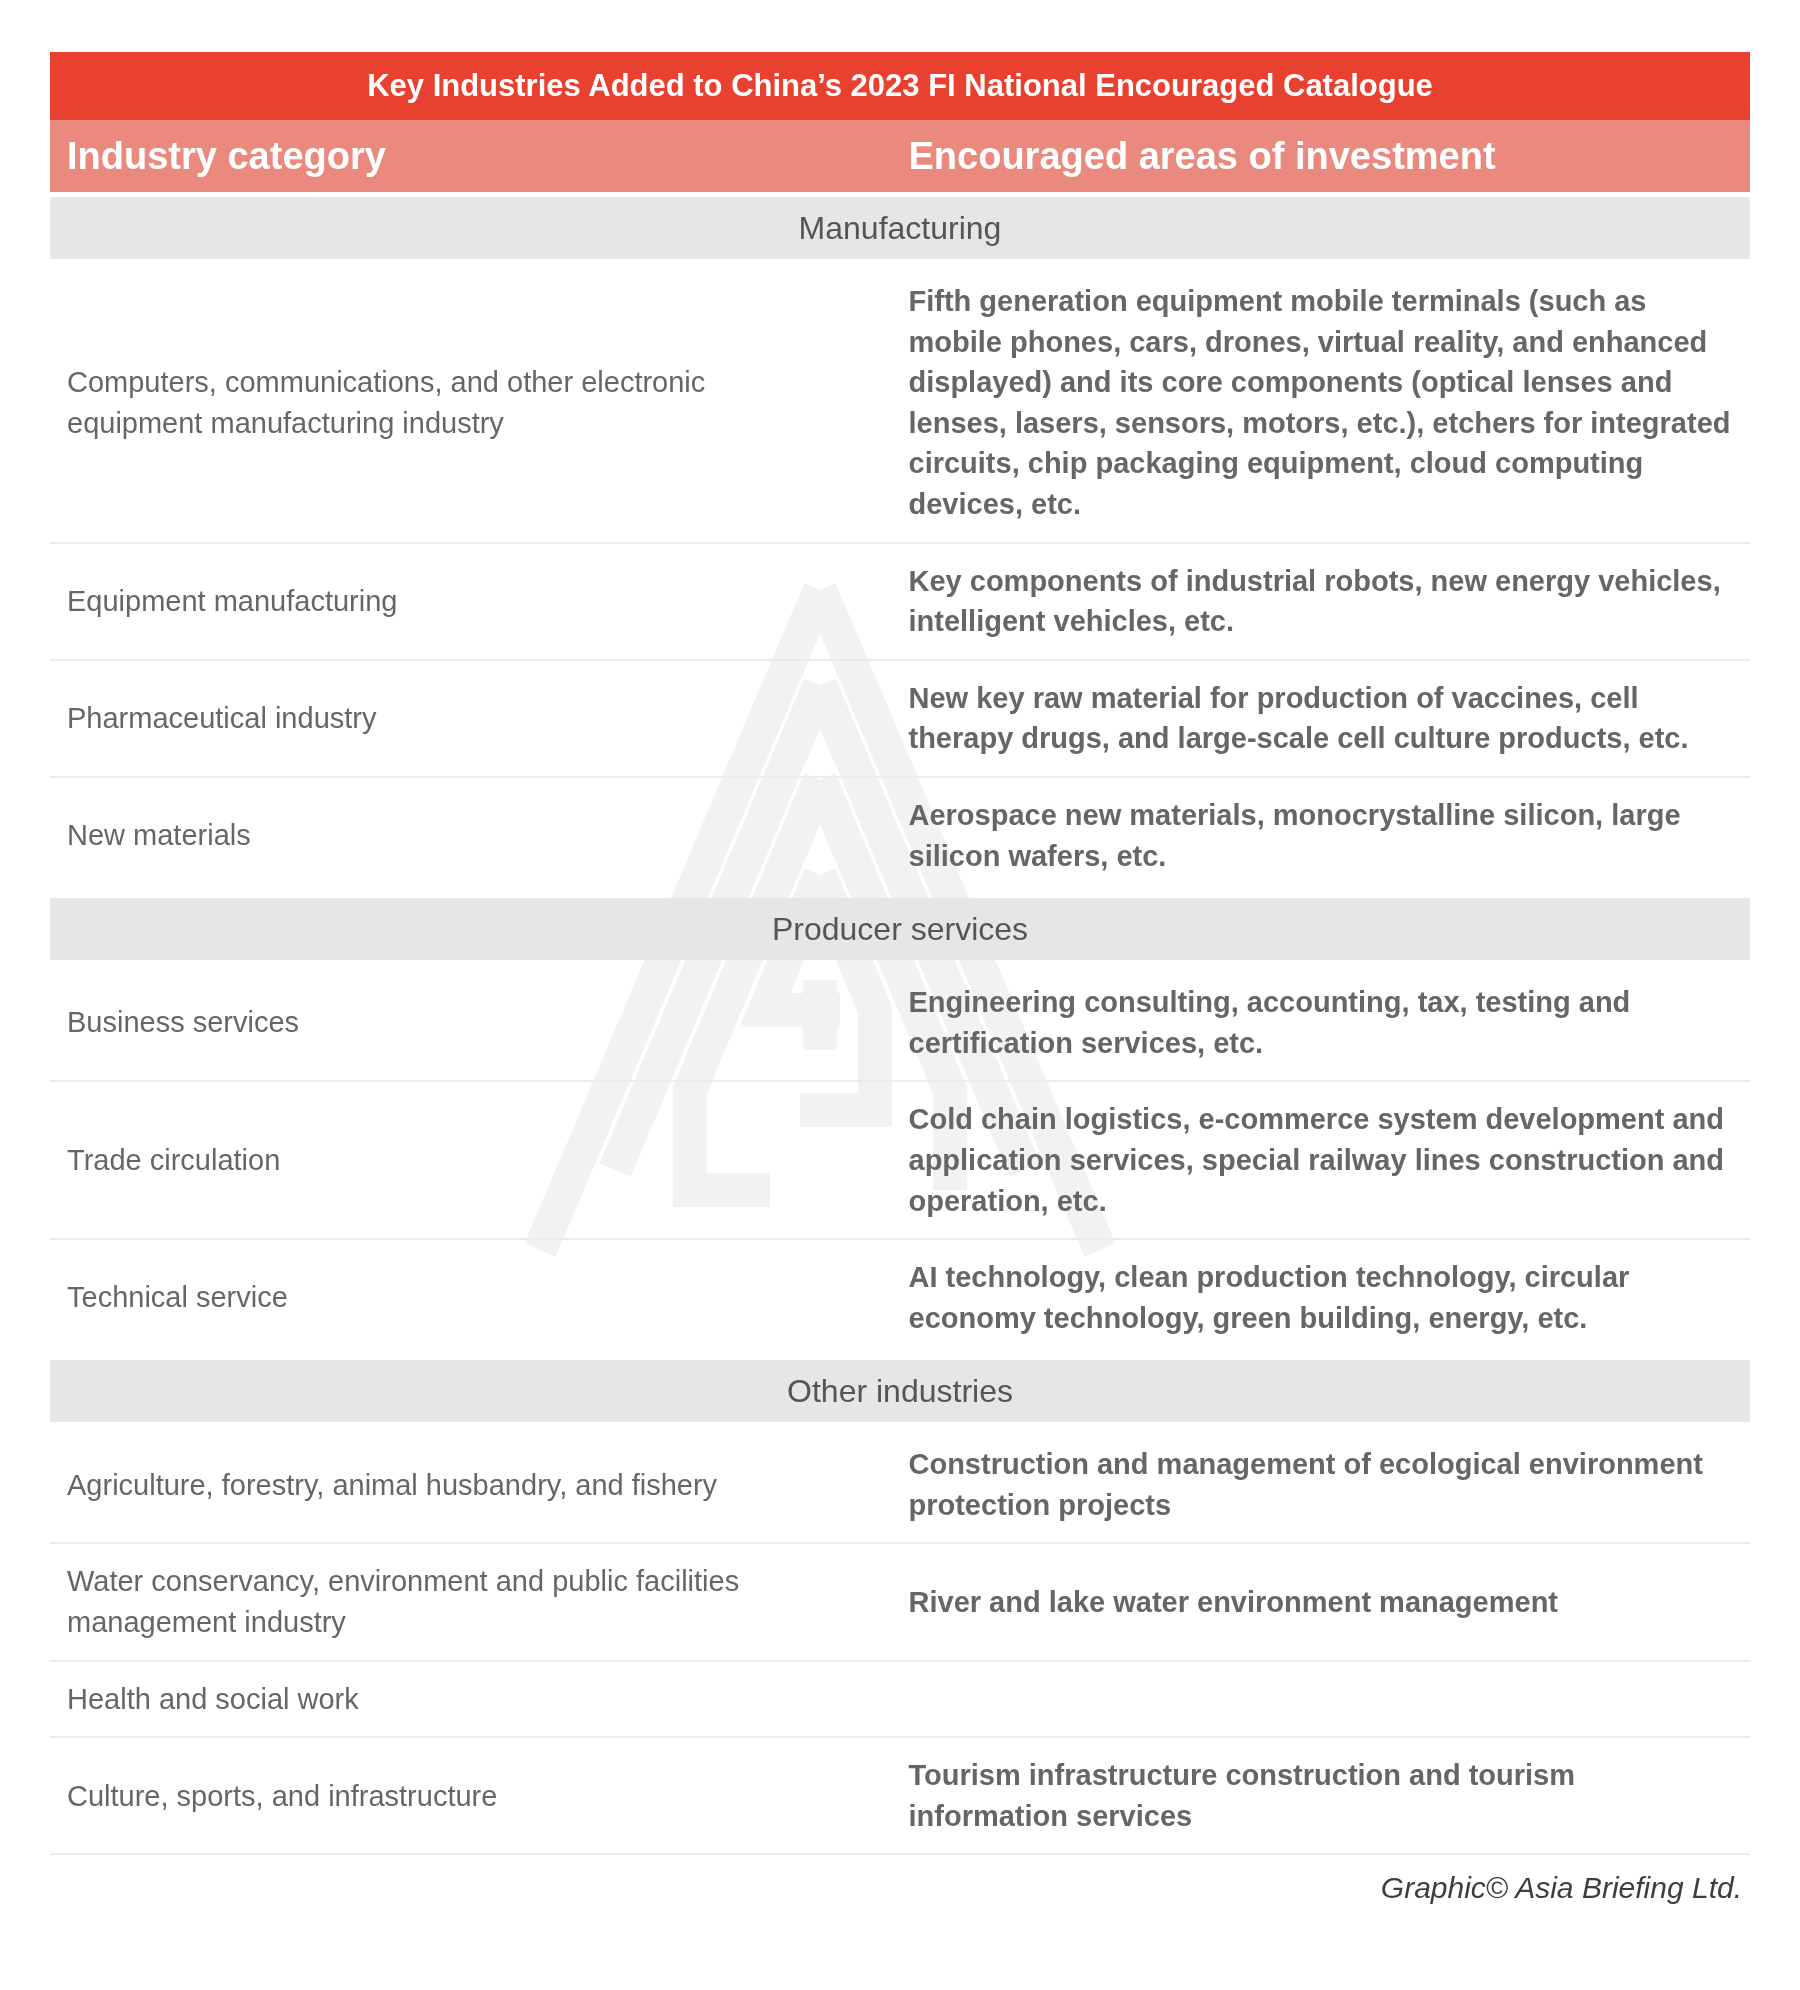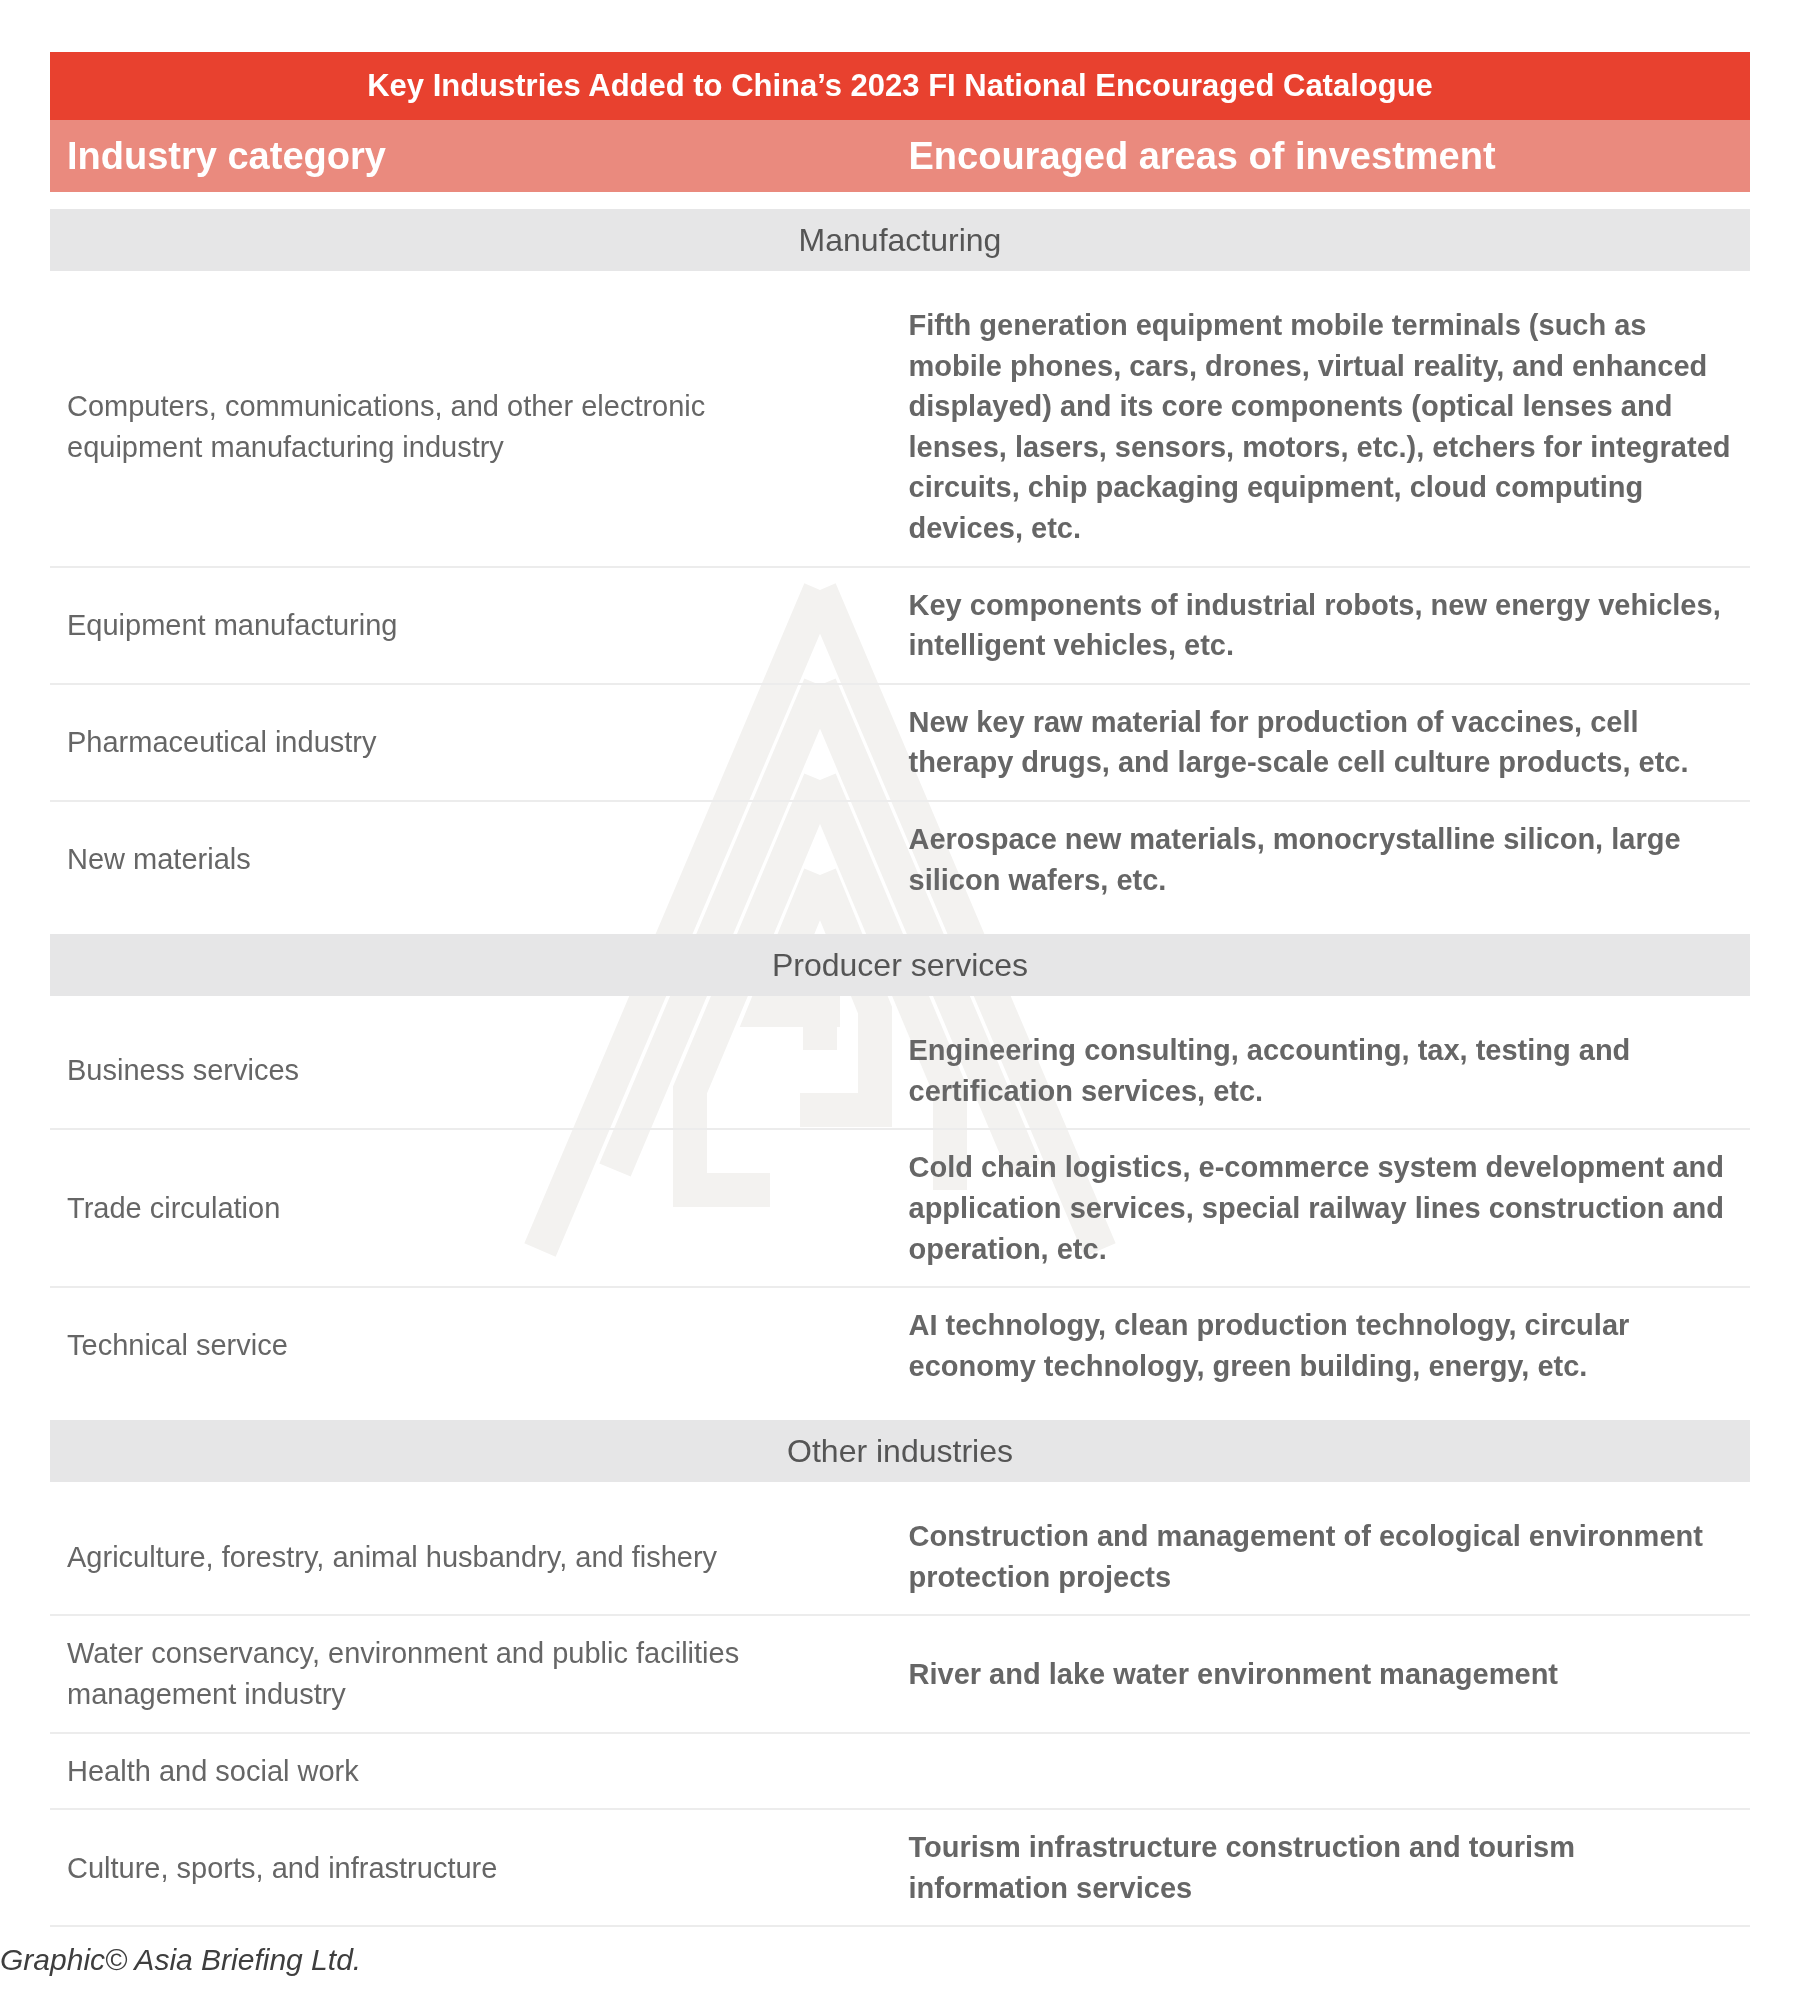--- a/index.html
+++ b/index.html
@@ -29,21 +29,21 @@
     background: var(--header-row-bg, #ea8a7e);
     height: 72px;
     display: flex; align-items: center;
     color: var(--header-text, #ffffff);
     font-size: 38px; font-weight: bold;
   }
   .header-cell.cat { width: 50.5%; box-sizing: border-box; padding-left: 17px; }
   .header-cell.areas { flex: 1; }
   .section-band {
     background: var(--section-band-bg, #e6e6e7);
-    height: 62px; margin: 17px 0;
+    height: 62px; margin: 5px 0;
     display: flex; align-items: center; justify-content: center;
     font-size: 32px;
     color: var(--section-text, #555555);
   }
   .row {
     display: flex; align-items: center;
     border-top: 2px solid var(--row-divider, #ececec);
     background: transparent;
   }
   .section-band + .row { border-top: none; }
@@ -52,20 +52,21 @@
     padding-top: 17px; padding-bottom: 17px;
     font-size: 29px; line-height: 1.4;
     color: var(--body-text, #666666);
   }
   .cell.cat { width: 50.5%; padding-left: 17px; padding-right: 60px; }
   .cell.areas { flex: 1; padding-right: 18px; font-weight: bold; }
   .table-body { border-bottom: 2px solid var(--row-divider, #ececec); }
   .footer {
     position: relative; z-index: 1;
     margin-top: 16px; padding-right: 58px;
+    text-align: right;
     font-size: 30px; font-style: italic;
     color: var(--credit-text, #3e3e3e);
   }
 </style>
 </head>
 <body style="--title-bar-bg: #e8412f; --header-row-bg: #ea8a7e; --section-band-bg: #e6e6e7; --header-text: #ffffff; --section-text: #555555; --body-text: #666666; --row-divider: #ececec; --credit-text: #3e3e3e; --watermark: #f3f2f0;">
 
 <svg class="watermark" width="700" height="710" viewBox="0 0 700 710">
   <g fill="none" stroke-width="34" stroke-miterlimit="10" style="stroke: var(--watermark, #f3f2f0)">
     <path d="M350 40 L70 700"></path>

